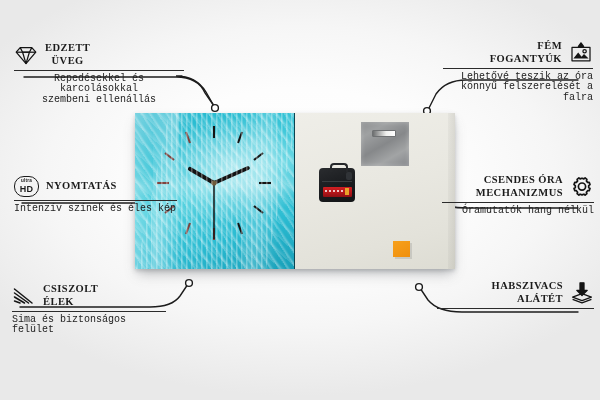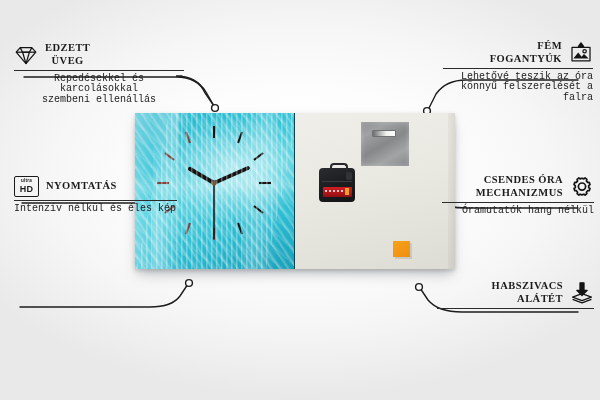--- a/index.html
+++ b/index.html
@@ -219,21 +219,21 @@
   .ico {
     width: 24px;
     height: 24px;
     flex: 0 0 24px;
     display: block;
   }
   .ico.hd {
     width: 23px; height: 19px;
     flex: 0 0 23px;
     border: 1.4px solid #1a1a1a;
-    border-radius: 2px;
+    border-radius: 10px;
     display: flex;
     flex-direction: column;
     align-items: center;
     justify-content: center;
     line-height: 1;
   }
   .hd-top {
     font-family: "Liberation Sans", sans-serif;
     font-size: 4.6px;
     letter-spacing: 0.2px;
@@ -356,23 +356,41 @@
     <div class="co-head">
       <div class="ico hd">
         <span class="hd-top">ultra</span>
         <span class="hd-bot">HD</span>
       </div>
       <div>
         <div class="co-title">NYOMTATÁS</div>
       </div>
     </div>
     <div class="co-rule" style="width:163px"></div>
-    <div class="co-desc">Intenzív nélkül és éles kép</div>
-  </div>
-
+    <div class="co-desc">Intenzív színek és éles kép</div>
+  </div>
+
+  <div class="callout" id="c3">
+    <div class="co-head">
+      <svg class="ico" viewBox="0 0 24 24">
+        <g stroke="#141414" stroke-width="1.5" stroke-linecap="round">
+          <line x1="2.5" y1="5" x2="20" y2="19"></line>
+          <line x1="2.5" y1="9" x2="16.5" y2="19"></line>
+          <line x1="2.5" y1="13" x2="12.5" y2="19"></line>
+          <line x1="2.5" y1="17" x2="8" y2="19"></line>
+        </g>
+      </svg>
+      <div>
+        <div class="co-title">CSISZOLT</div>
+        <div class="co-title">ÉLEK</div>
+      </div>
+    </div>
+    <div class="co-rule" style="width:154px"></div>
+    <div class="co-desc">Sima és biztonságos felület</div>
+  </div>
 
   <div class="callout" id="c5">
     <div class="co-head right">
       <div>
         <div class="co-title right">CSENDES ÓRA</div>
         <div class="co-title right">MECHANIZMUS</div>
       </div>
       <svg class="ico" viewBox="0 0 24 24">
         <g fill="none" stroke="#141414" stroke-width="1.7" stroke-linejoin="round" stroke-linecap="round">
           <path d="M12 3.2 L13.9 3.9 L15.1 2.9 L16.9 4.4 L16.4 5.9 L17.6 7.4 L19.2 7.4 L20 9.6 L18.7 10.6 L18.7 12.5 L20 13.5 L19.2 15.7 L17.6 15.7 L16.4 17.2 L16.9 18.7 L15.1 20.2 L13.9 19.2 L12 19.9 L10.1 19.2 L8.9 20.2 L7.1 18.7 L7.6 17.2 L6.4 15.7 L4.8 15.7 L4 13.5 L5.3 12.5 L5.3 10.6 L4 9.6 L4.8 7.4 L6.4 7.4 L7.6 5.9 L7.1 4.4 L8.9 2.9 L10.1 3.9 Z"></path>

